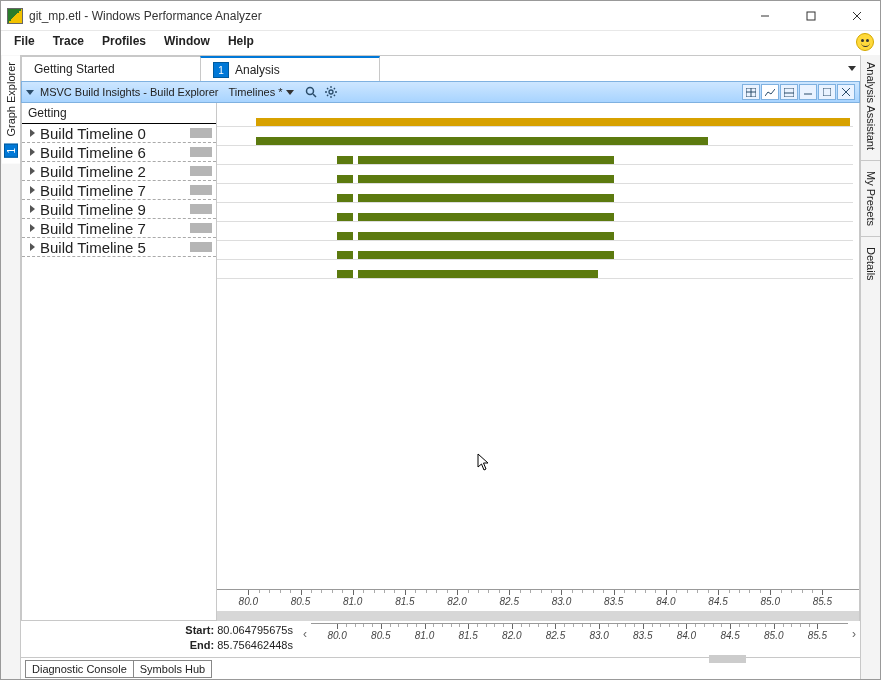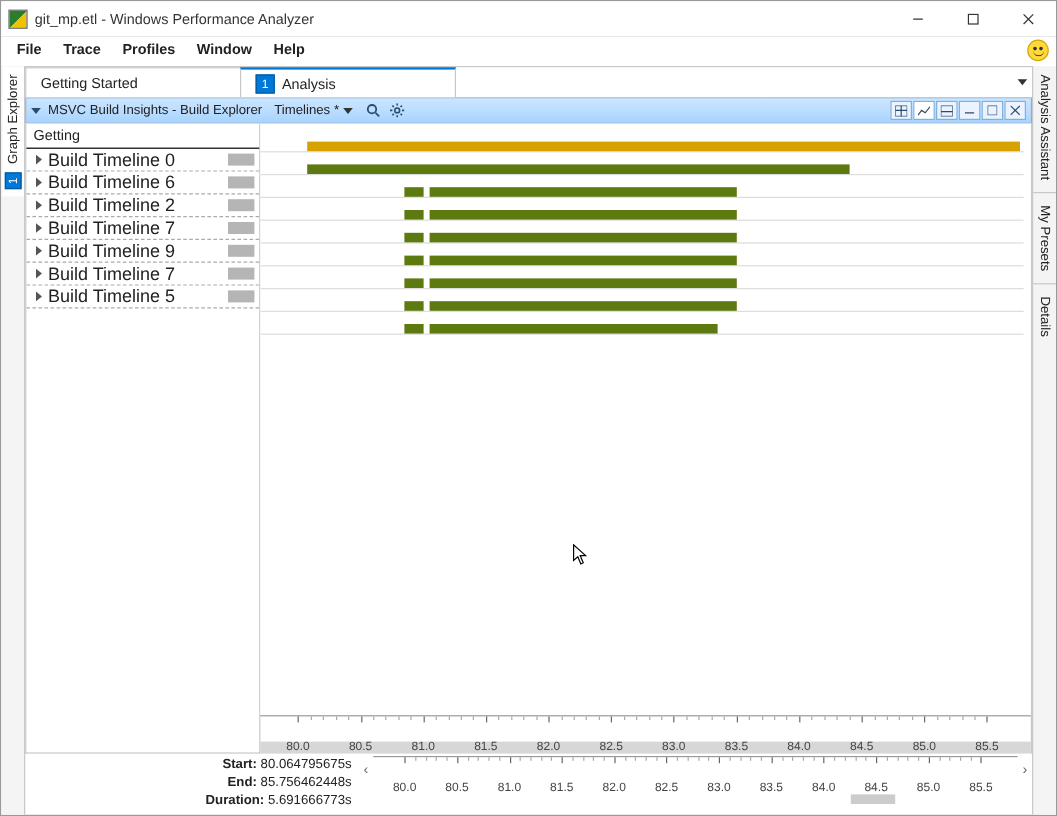--- a/index.html
+++ b/index.html
@@ -55,21 +55,21 @@
   .series-row .sw { width:22px; height:10px; background:#b5b5b5; }
   
   .chart-wrap { flex:1; display:flex; flex-direction:column; border-right:1px solid #c8c8c8; }
   .chart { flex:1; position:relative; background:#fff; overflow:hidden; }
   .rowline { position:absolute; left:0; right:6px; height:1px; background:#ddd; }
   .bar { position:absolute; height:8px; }
   .bar.gold { background:#d7a100; }
   .bar.olive { background:#5c7a0f; }
   .axis { height:22px; position:relative; border-top:1px solid #999; margin-left:0; }
   .axis .tick { position:absolute; top:0; width:1px; height:5px; background:#666; }
-  .axis .ticklbl { position:absolute; top:20px; font-size:10px; color:#444; transform:translateX(-50%); }
+  .axis .ticklbl { position:absolute; top:6px; font-size:10px; color:#444; transform:translateX(-50%);font-style:italic; }
   .axis .minor { position:absolute; top:0; width:1px; height:3px; background:#aaa; }
   .cursor-arrow { position:absolute; left:260px; top:350px; pointer-events:none; }
   
   .scrollstrip { height:10px; background:#d7d7d7; }
   .bottom-info { display:flex; align-items:flex-start; padding: 2px 0 4px 0; }
   .meta { width:278px; text-align:right; padding-right:6px; line-height:15px; font-size:11px;}
   .bottom-axis-wrap { flex:1; position:relative; }
   .footer { height:22px; border-top:1px solid #c8c8c8; display:flex; align-items:center; padding:0 4px; gap:0;}
   .footer-btn { border:1px solid #888; padding:2px 6px; background:#fff; font-size:11px; cursor:default;}
   .footer-btn + .footer-btn { margin-left:-1px;}
@@ -349,21 +349,20 @@
               <div class="minor" style="left: 92.6829%;"></div>
             </div>
           <div class="scrollstrip"></div>
         </div>
       </div>
 
       <div class="bottom-info">
         <div class="meta">
           <div><b>Start:</b> <span>80.064795675s</span></div>
           <div><b>End:</b> <span>85.756462448s</span></div>
-          <div><b>Duration:</b> <span>5.691666773s</span></div>
         </div>
         <div class="bottom-axis-wrap">
           <div style="display:flex; align-items:center;">
             <span style="padding:0 4px;color:#666;">‹</span>
             <div class="axis" id="axis-bottom" style="flex:1">
                 <div class="tick" style="left: 4.87805%;"></div>
                 <div class="ticklbl" style="left: 4.87805%;">80.0</div>
                 <div class="tick" style="left: 13.0081%;"></div>
                 <div class="ticklbl" style="left: 13.0081%;">80.5</div>
                 <div class="tick" style="left: 21.1382%;"></div>
@@ -430,20 +429,24 @@
                 <div class="minor" style="left: 89.4309%;"></div>
                 <div class="minor" style="left: 91.0569%;"></div>
                 <div class="minor" style="left: 92.6829%;"></div>
               </div>
             <span style="padding:0 4px;color:#666;">›</span>
           </div>
           <div class="range-bar" id="range-bar" style="left: 73.1707%; width: 6.50406%;"></div>
         </div>
       </div>
 
+      <div class="footer">
+        <div class="footer-btn">Diagnostic Console</div>
+        <div class="footer-btn">Symbols Hub</div>
+      </div>
     </div>
 
     <div class="vtab vtab-right">
       <div class="vtab-item">Analysis Assistant</div>
       <div class="vrule"></div>
       <div class="vtab-item">My Presets</div>
       <div class="vrule"></div>
       <div class="vtab-item">Details</div>
     </div>
   </div>

